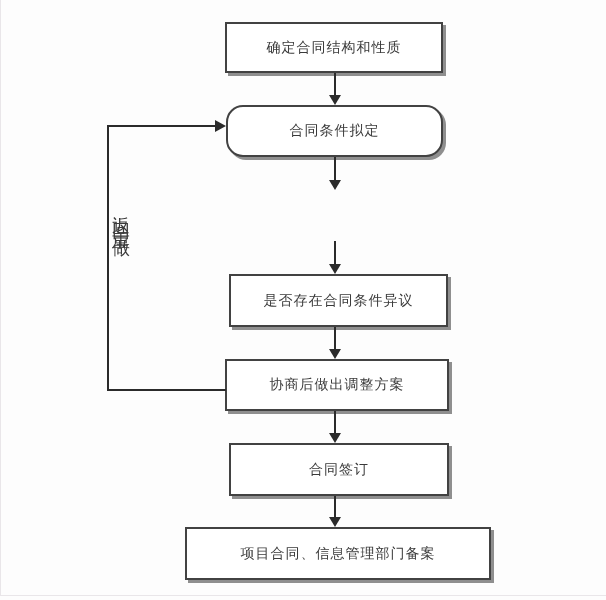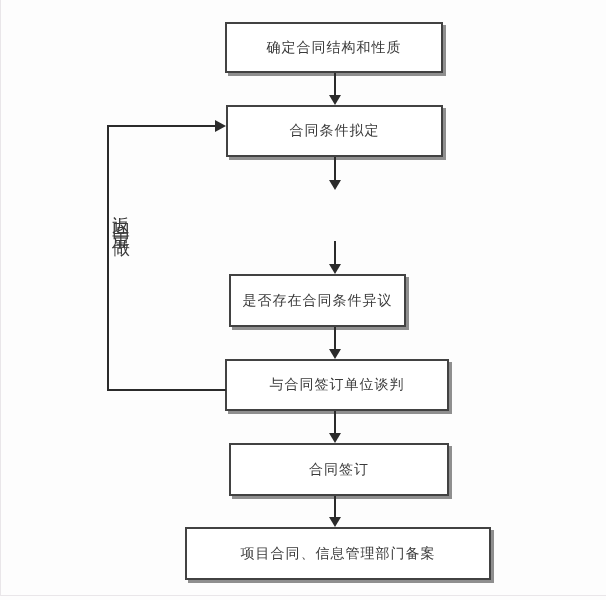--- a/index.html
+++ b/index.html
@@ -73,26 +73,26 @@
   }
   .page-edge { position: absolute; background: #e9e6e9; }
 </style>
 </head>
 <body>
 
 <div class="canvas">
 
   <div class="flow-box" style="left:225px; top:22px;  width:218px; height:51px;">确定合同结构和性质</div>
 
-  <div class="flow-box" style="left:226px; top:105px; width:217px; height:52px;">合同条件拟定</div>
+  <div class="flow-box" style="left:226px; top:105px; width:217px; height:52px;border-radius:17px;">合同条件拟定</div>
 
 
-  <div class="flow-box" style="left:229px; top:274px; width:177px; height:53px;">是否存在合同条件异议</div>
+  <div class="flow-box" style="left:229px; top:274px; width:219px; height:53px;">是否存在合同条件异议</div>
 
-  <div class="flow-box" style="left:225px; top:359px; width:224px; height:52px;">与合同签订单位谈判</div>
+  <div class="flow-box" style="left:225px; top:359px; width:224px; height:52px;">协商后做出调整方案</div>
 
   <div class="flow-box" style="left:185px; top:527px; width:306px; height:53px;">项目合同、信息管理部门备案</div>
 
   <div class="flow-box" style="left:229px; top:443px; width:220px; height:53px;">合同签订</div>
 
   <div class="v-arrow" style="top:73px;  height:32px;"></div>
   <div class="v-arrow" style="top:157px; height:33px;"></div>
   <div class="v-arrow" style="top:241px; height:33px;"></div>
   <div class="v-arrow" style="top:327px; height:32px;"></div>
   <div class="v-arrow" style="top:411px; height:32px;"></div>

